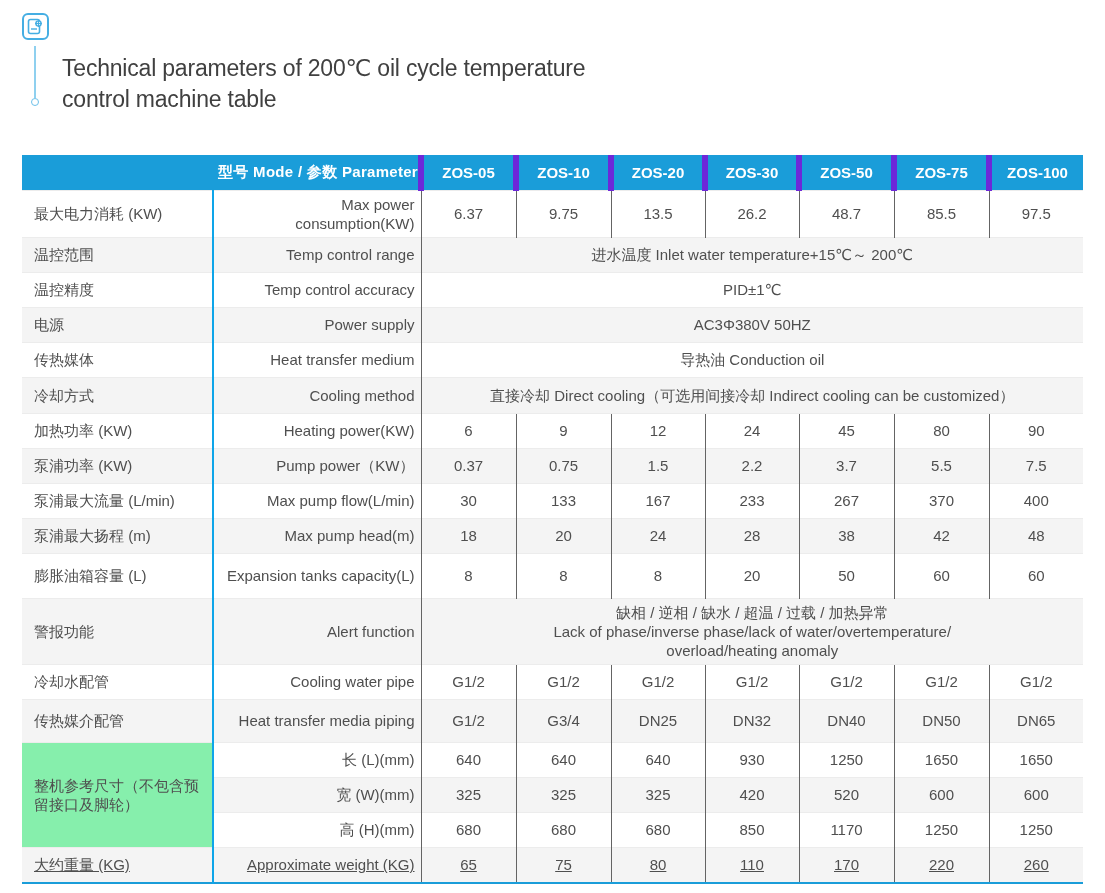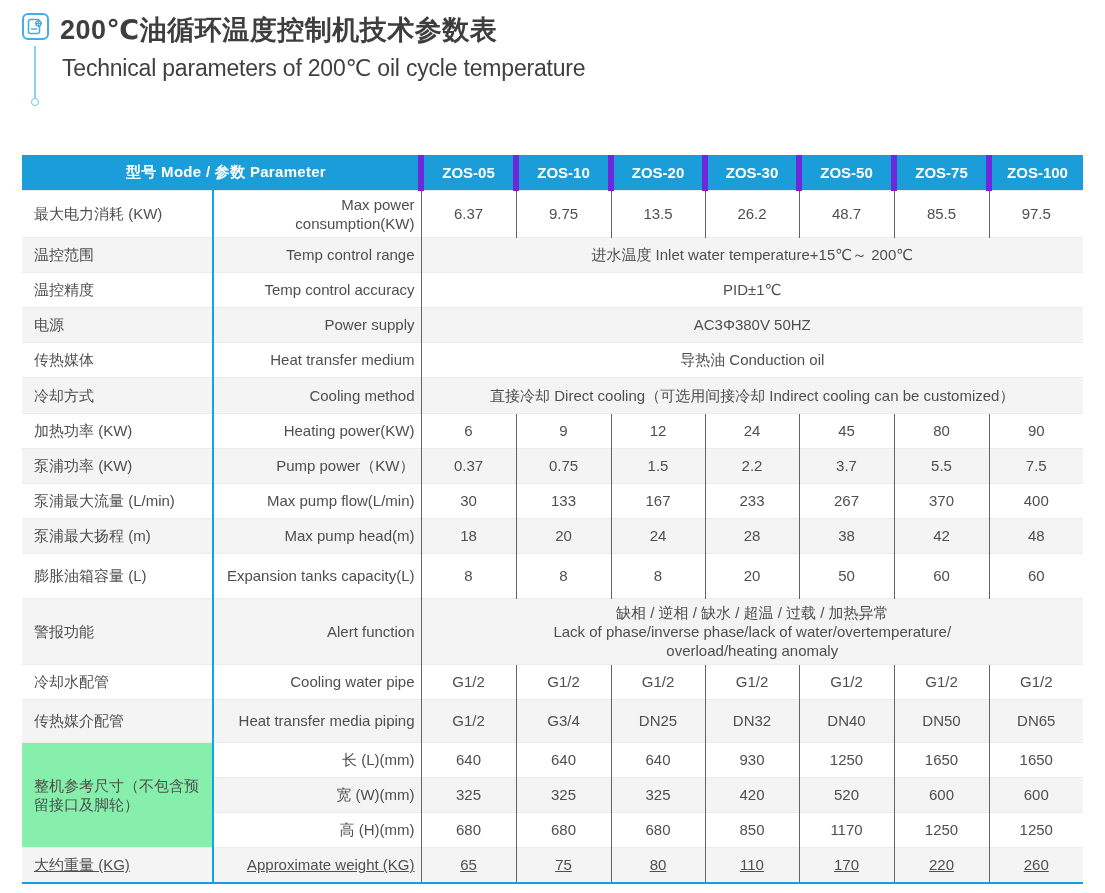--- a/index.html
+++ b/index.html
@@ -48,21 +48,21 @@
     position:absolute; left:22px; top:155px;
     width:1061px;
     border-collapse:collapse; table-layout:fixed;
     border-bottom:2px solid #1a9dd9;
   }
   table.spec th {
     background:#1a9dd9; color:#ffffff;
     height:35px; font-size:15px; font-weight:600;
     vertical-align:middle;
   }
-  th.param-head { text-align:center; padding-left:12px; letter-spacing:0.3px; }
+  th.param-head { text-align:right; padding-left:12px; letter-spacing:0.3px; }
   th.model-head { text-align:center; border-left:6px solid #6d28d9; }
 
   table.spec td {
     font-size:15px; color:#4f4f4f;
     vertical-align:middle;
     border-top:1px solid #ececec;
     line-height:19px;
   }
   tr.alt td { background:#f4f4f4; }
   td.zh  { text-align:left; padding:4px 6px 4px 12px; }
@@ -82,22 +82,22 @@
       <line x1="4" y1="11" x2="10" y2="11" stroke="#45aee3" stroke-width="1.4"></line>
       <circle cx="11.5" cy="5.5" r="2.6" fill="#ffffff" stroke="#45aee3" stroke-width="1.4"></circle>
       <line x1="11.5" y1="2" x2="11.5" y2="9" stroke="#45aee3" stroke-width="1.1"></line>
       <line x1="8" y1="5.5" x2="15" y2="5.5" stroke="#45aee3" stroke-width="1.1"></line>
       <circle cx="11.5" cy="5.5" r="1" fill="#45aee3"></circle>
     </svg>
   </div>
   <div class="icon-connector"></div>
   <div class="icon-connector-dot"></div>
 
-  <div class="doc-title">200℃油循环温度控制机技术参数表</div>
   <div class="doc-subtitle-1">Technical parameters of 200℃ oil cycle temperature</div>
+  <div class="doc-subtitle-2">control machine table</div>
 
   <table class="spec">
     <colgroup>
       <col style="width:191px">
         <col style="width:208px">
       <col style="width:95px">
         <col style="width:95px">
         <col style="width:94px">
       <col style="width:94px">
         <col style="width:95px">

